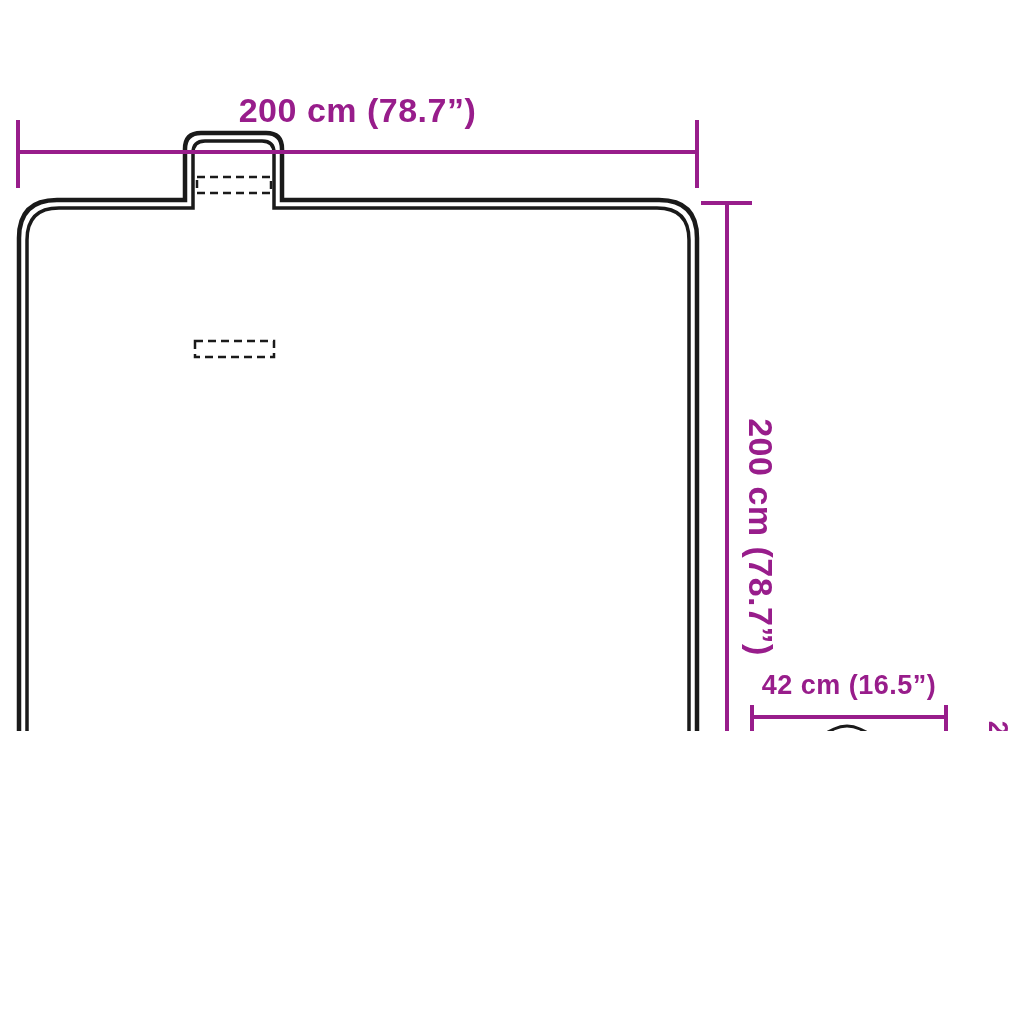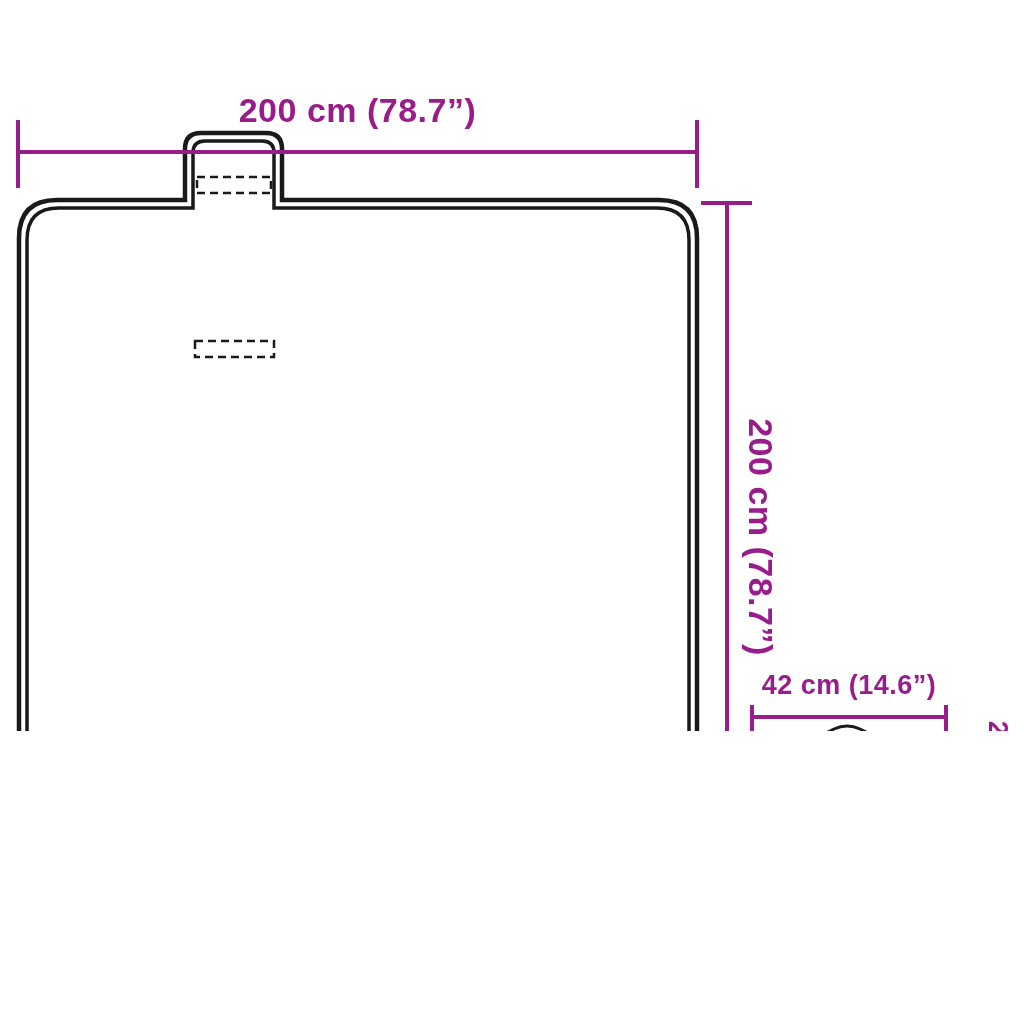--- a/index.html
+++ b/index.html
@@ -77,17 +77,17 @@
       <line x1="966" y1="745" x2="966" y2="869"></line>
       <line x1="950" y1="745" x2="982" y2="745"></line>
       <line x1="950" y1="869" x2="982" y2="869"></line>
     </g>
   </svg>
 
   <div class="dim-label size-lg center-h" style="left:18px; top:92px; width:679px;">200 cm (78.7”)</div>
 
   <div class="dim-label size-lg rotated" style="left:760px; top:537px;">200 cm (78.7”)</div>
 
-  <div class="dim-label size-sm center-h" style="left:752px; top:671px; width:194px;">42 cm (14.6”)</div>
+  <div class="dim-label size-sm center-h" style="left:752px; top:671px; width:194px;">42 cm (16.5”)</div>
 
   <div class="dim-label size-sm rotated" style="left:997px; top:808px;">27 cm (10.6”)</div>
 
 </div>
 
 </body></html>

